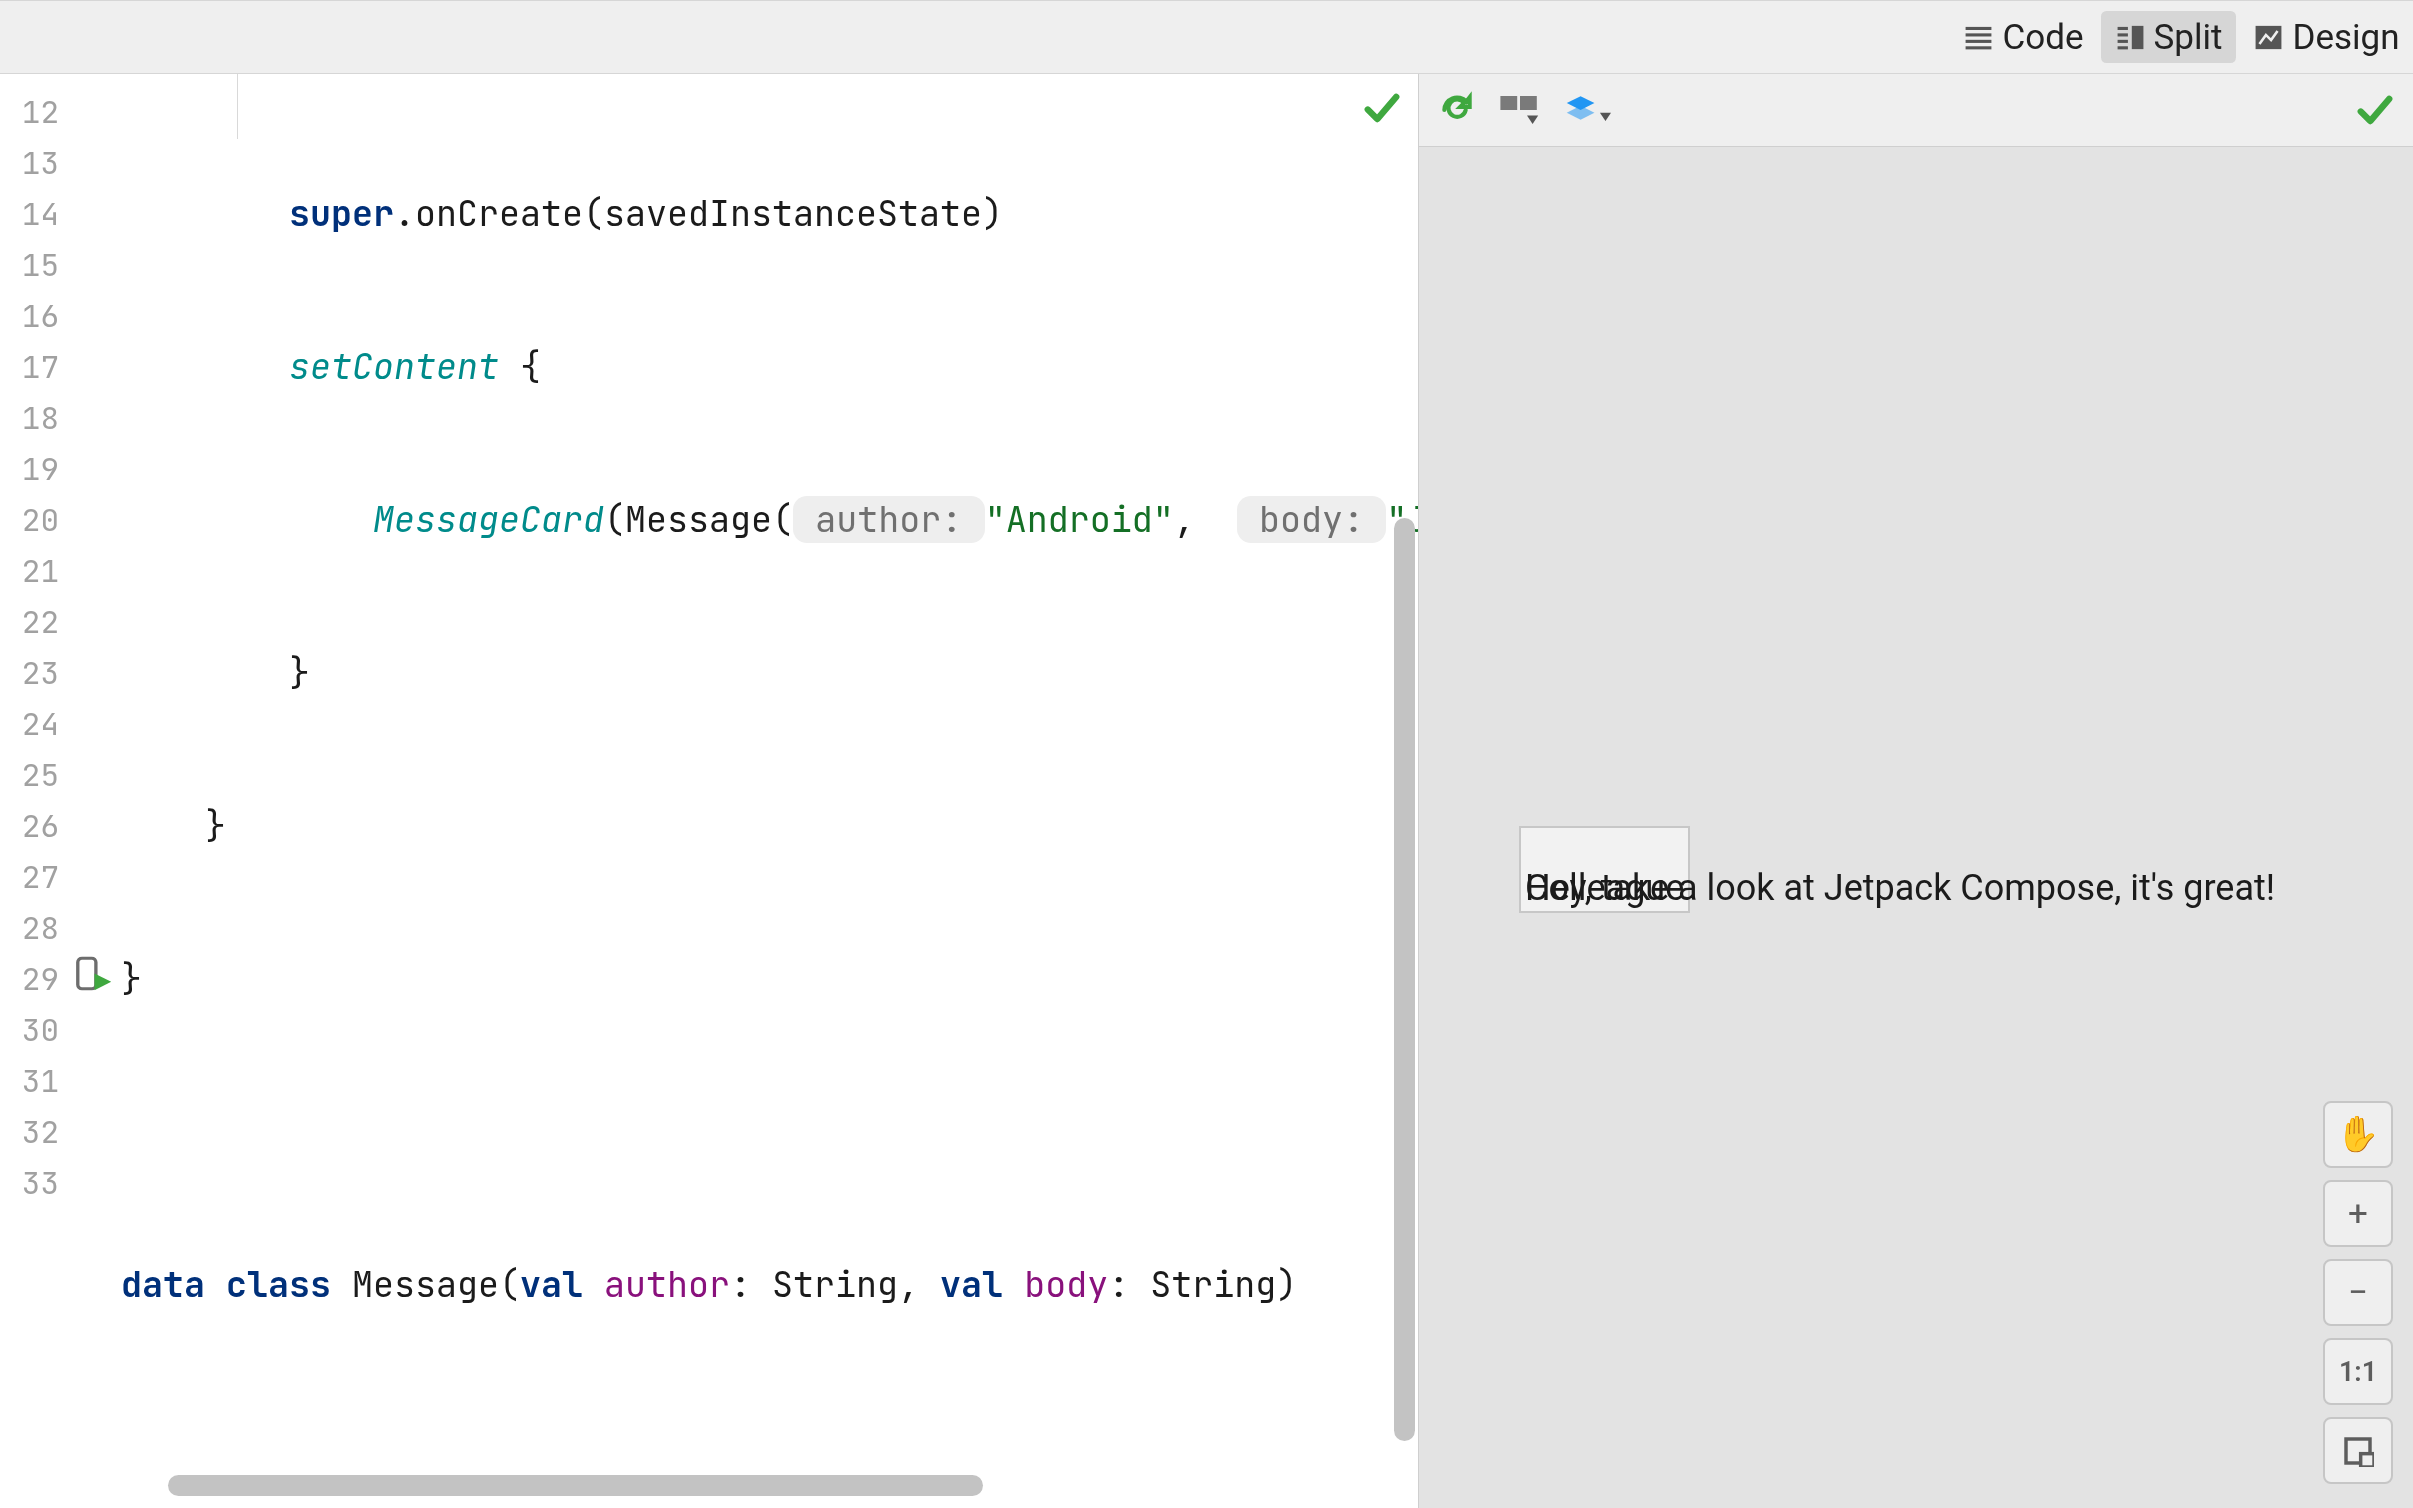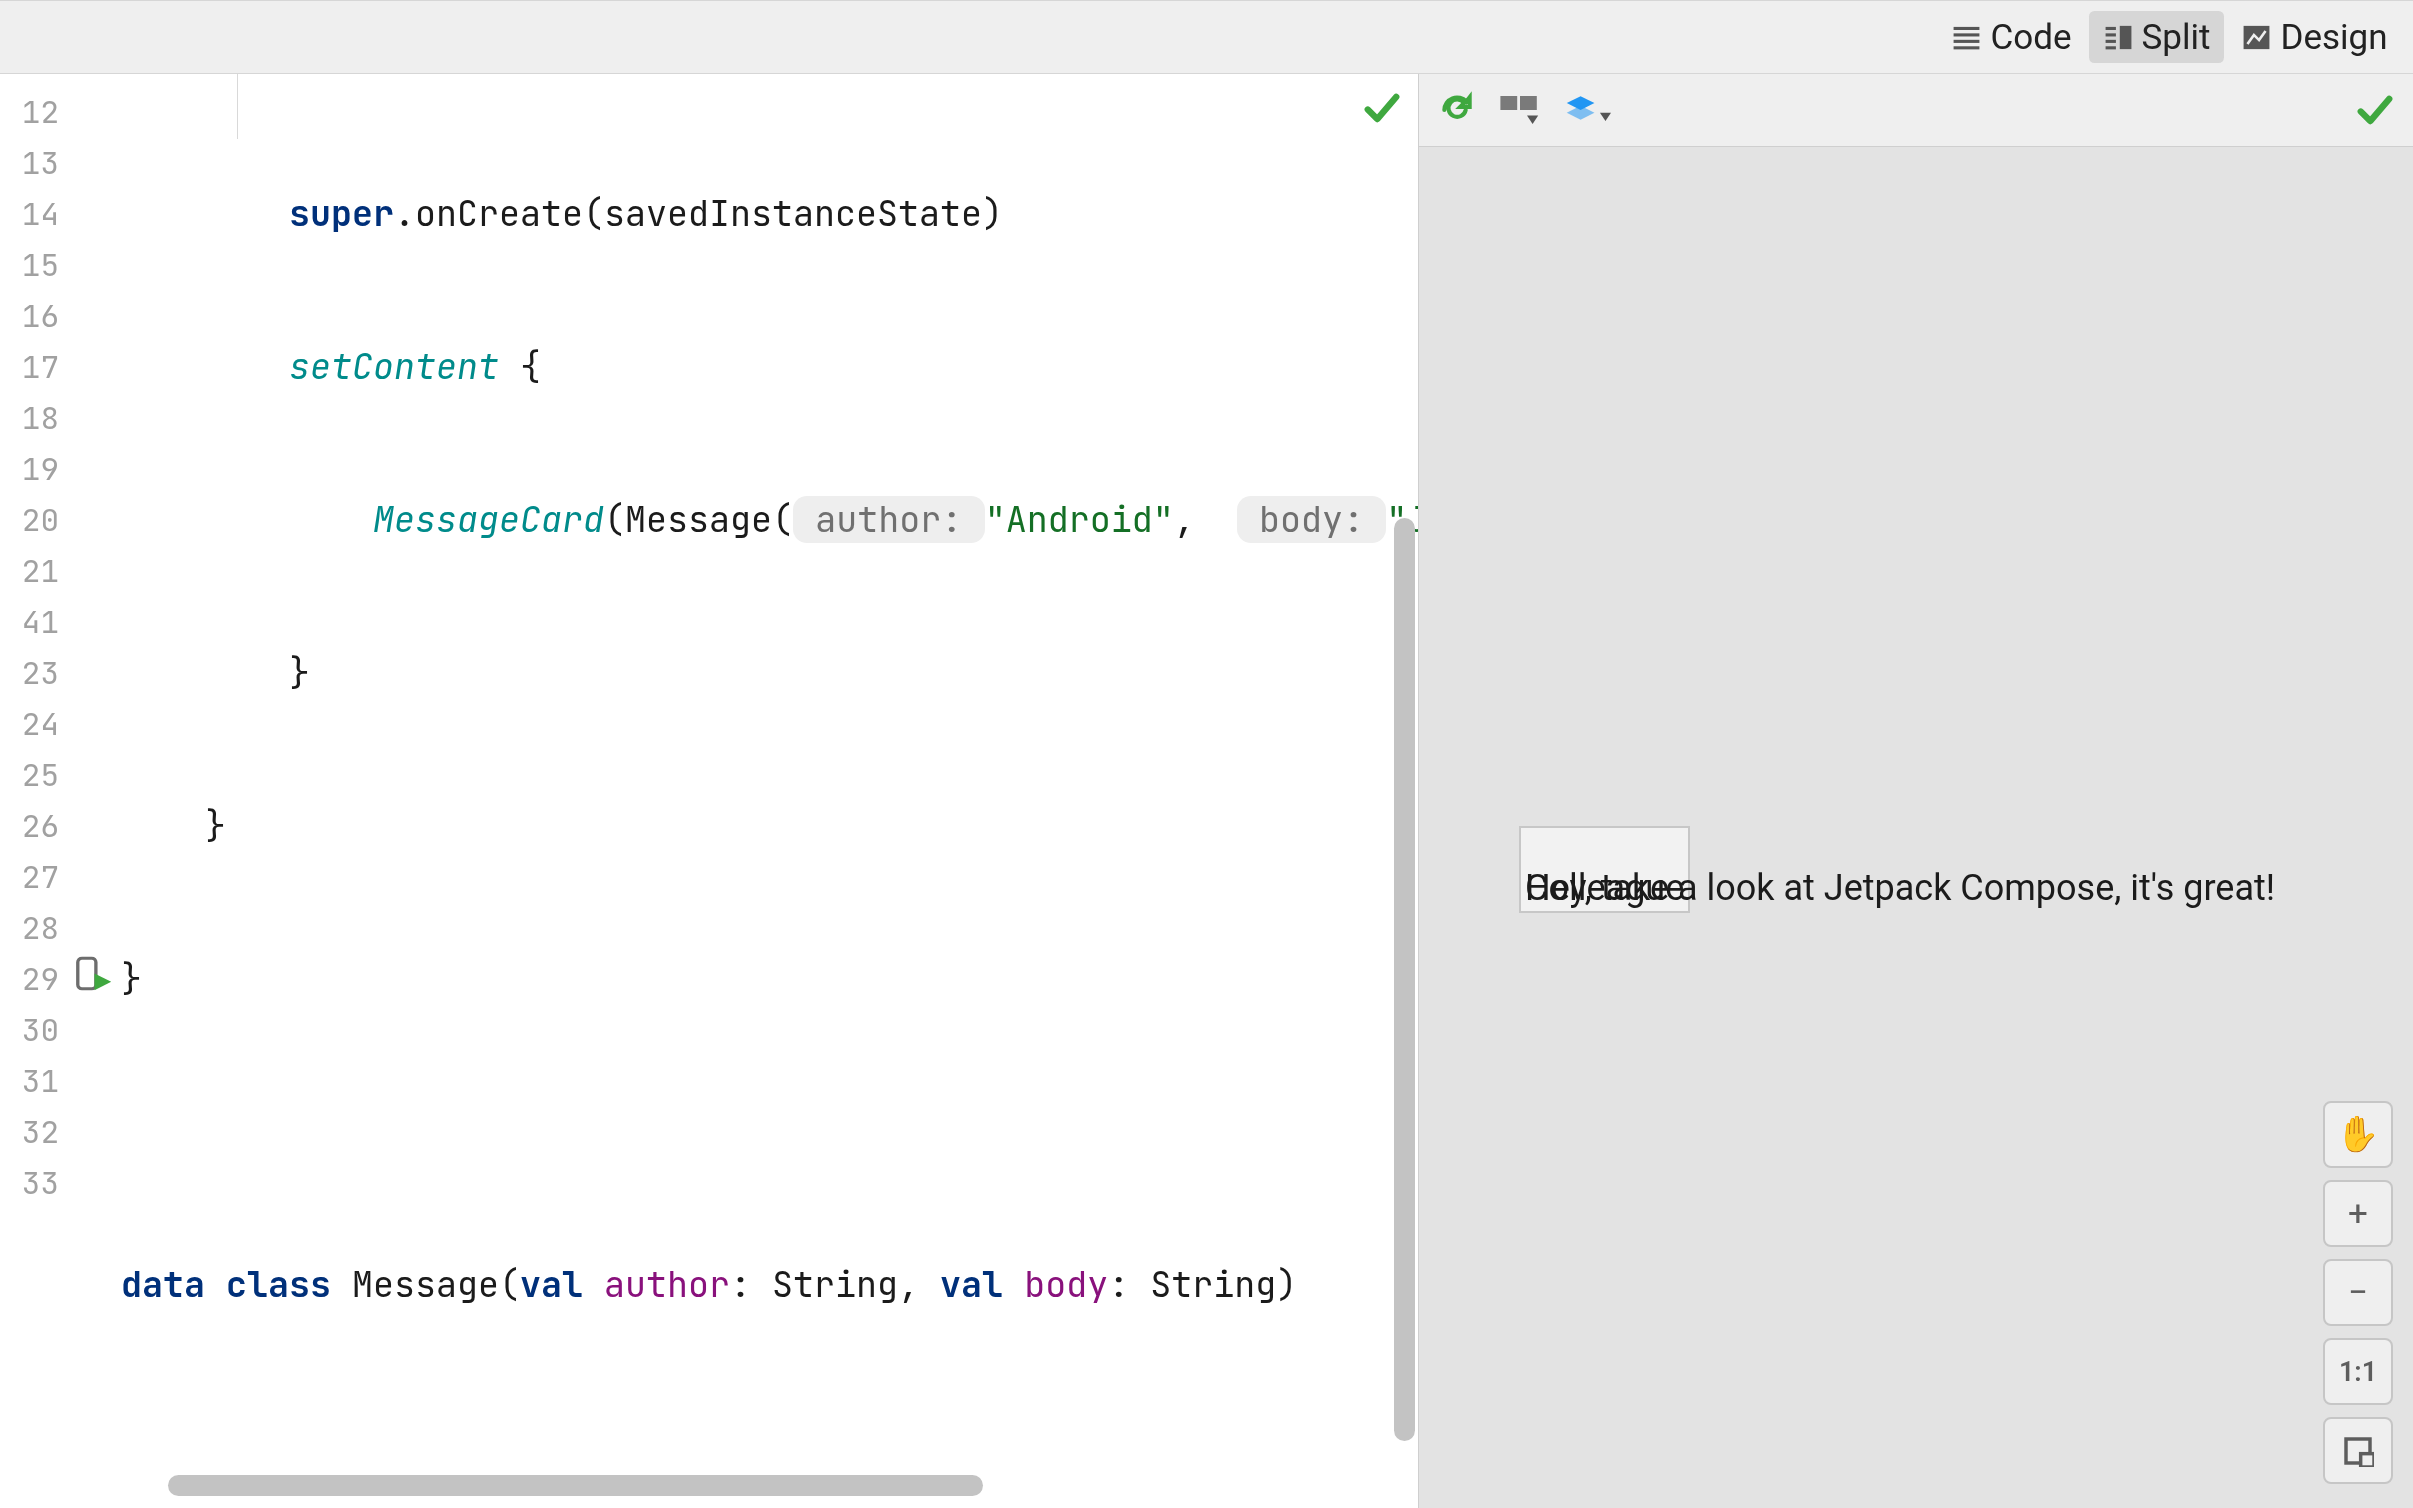--- a/index.html
+++ b/index.html
@@ -32,21 +32,20 @@
 
   
   .view-toolbar {
     height: 74px;
     background: var(--toolbar-bg);
     border-top: 1.3px solid #d6d6d6;
     border-bottom: 1.3px solid #d6d6d6;
     display: flex;
     align-items: center;
     justify-content: flex-end;
-    padding-right: 12px;
     gap: 4px;
   }
   .view-btn {
     display: flex;
     align-items: center;
     gap: 8px;
     font-size: 35px;
     padding: 5.4px 13.5px;
     border-radius: 5.4px;
     cursor: pointer;
@@ -266,21 +265,21 @@
           <div class="ln">12</div>
           <div class="ln">13</div>
           <div class="ln">14</div>
           <div class="ln">15</div>
           <div class="ln">16</div>
           <div class="ln">17</div>
           <div class="ln">18</div>
           <div class="ln">19</div>
           <div class="ln">20</div>
           <div class="ln">21</div>
-          <div class="ln">41</div>
+          <div class="ln">22</div>
           <div class="ln">23</div>
           <div class="ln">24</div>
           <div class="ln">25</div>
           <div class="ln">26</div>
           <div class="ln">27</div>
           <div class="ln">28</div>
           <div class="ln">29<span class="gutter-mark"><svg width="39" height="34" viewBox="0 0 28 24">
                 <rect x="2" y="1" width="13" height="22" rx="3" fill="none" stroke="#6d6d6d" stroke-width="2.4"></rect>
                 <polygon points="14,12 26,18 14,24" fill="var(--icon-green)"></polygon>
               </svg></span></div>

